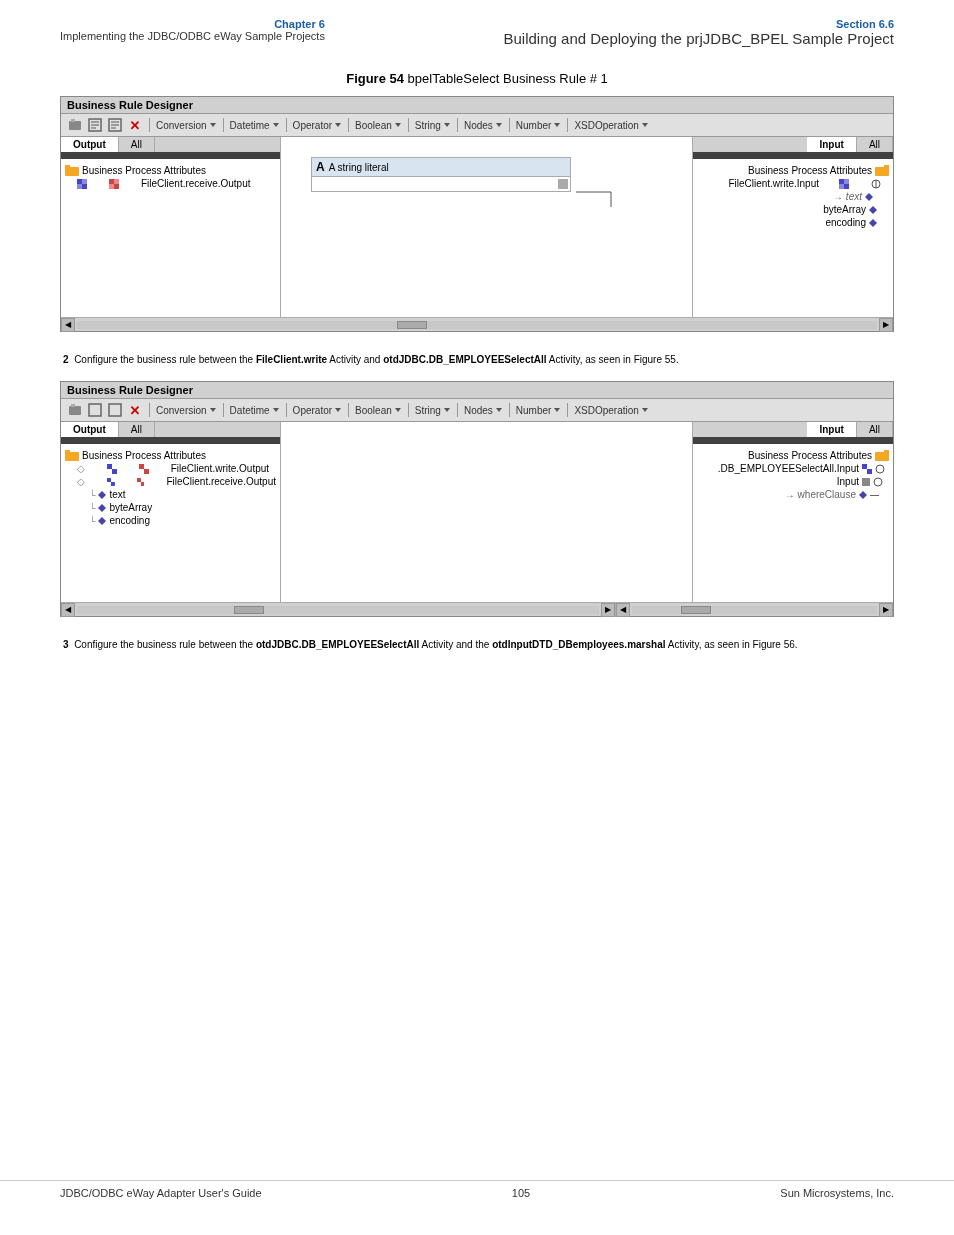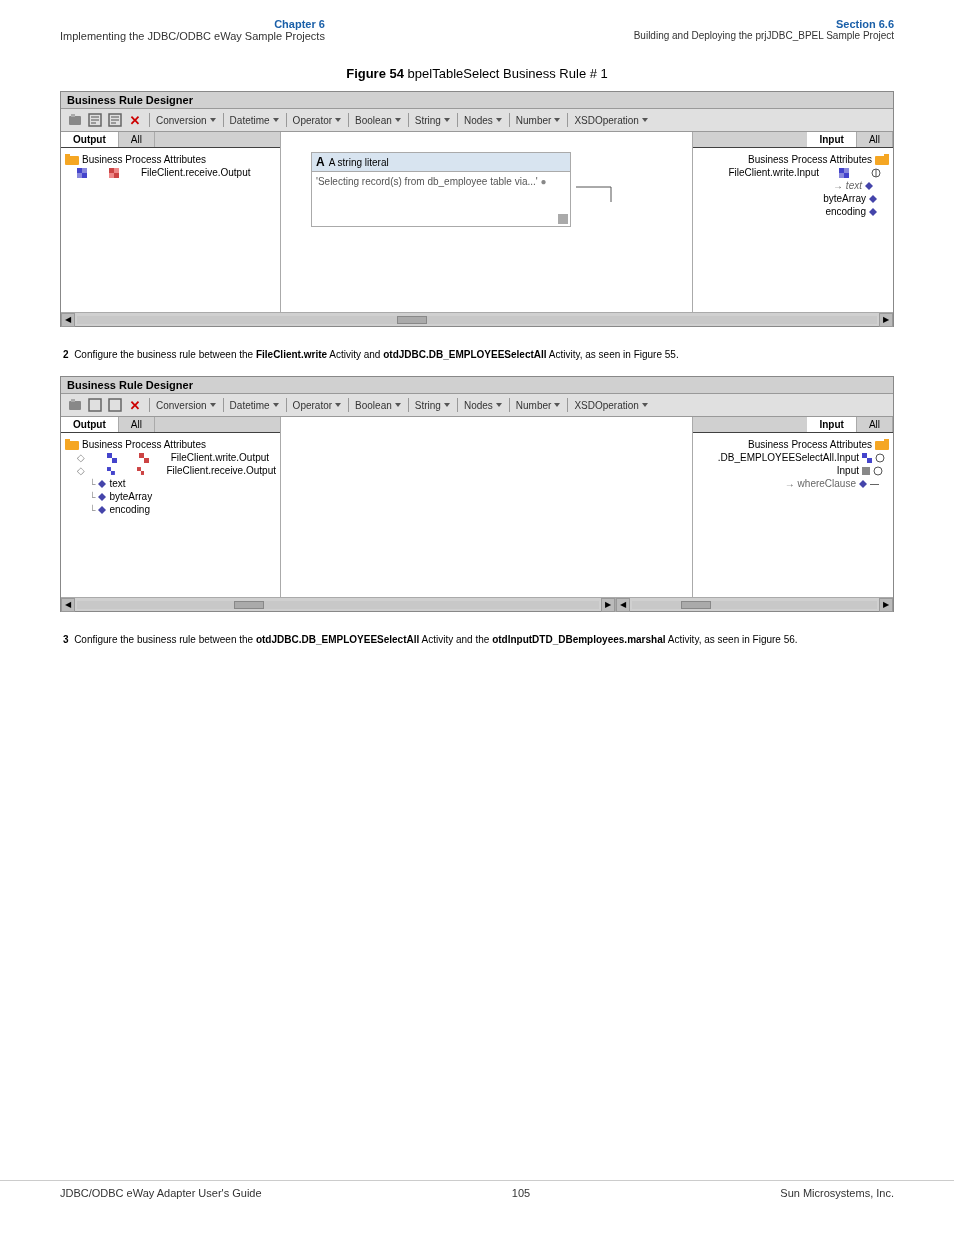--- a/index.html
+++ b/index.html
@@ -32,21 +32,21 @@
     }
     .header-right {
       text-align: right;
     }
     .header-right .section-title {
       color: #1a5fa8;
       font-size: 11px;
       font-weight: bold;
     }
     .header-right .section-subtitle {
-      font-size: 10px;
+      font-size: 15px;
       color: #333;
     }
 
     
     .content {
       padding: 20px 60px;
     }
 
     
     .figure-title {
@@ -114,21 +114,21 @@
 
     .brd-left-panel {
       width: 220px;
       background: #fff;
       border-right: 1px solid #aaa;
       overflow: hidden;
     }
     .brd-panel-tabs {
       display: flex;
       background: #d0d0d0;
-      border-bottom: 1px solid #404040;
+      border-bottom: 7px solid #404040;
     }
     .brd-tab {
       padding: 2px 12px;
       font-size: 10px;
       border-right: 1px solid #aaa;
       cursor: pointer;
       background: #d0d0d0;
     }
     .brd-tab.active {
       background: #fff;
@@ -423,24 +423,20 @@
           </div>
         </div>
       </div>
 
       <div class="brd-center-panel">
         <div class="string-literal-box">
           <div class="string-literal-header">
             <strong style="font-size:12px; color:#000;">A</strong>
             <span style="font-size:10px;">A  string literal</span>
           </div>
-          <div class="string-literal-body">
-            <span>'Selecting record(s) from db_employee table via...'</span>
-            <span style="color:#888;">●</span>
-          </div>
           <div class="string-literal-footer">
             <div class="resize-handle"></div>
           </div>
         </div>
 
         <svg style="position:absolute;top:0;left:0;width:100%;height:100%;">
           <line x1="295" y1="55" x2="330" y2="55" stroke="#555" stroke-width="1"></line>
           <line x1="330" y1="55" x2="330" y2="70" stroke="#555" stroke-width="1"></line>
         </svg>
       </div>

